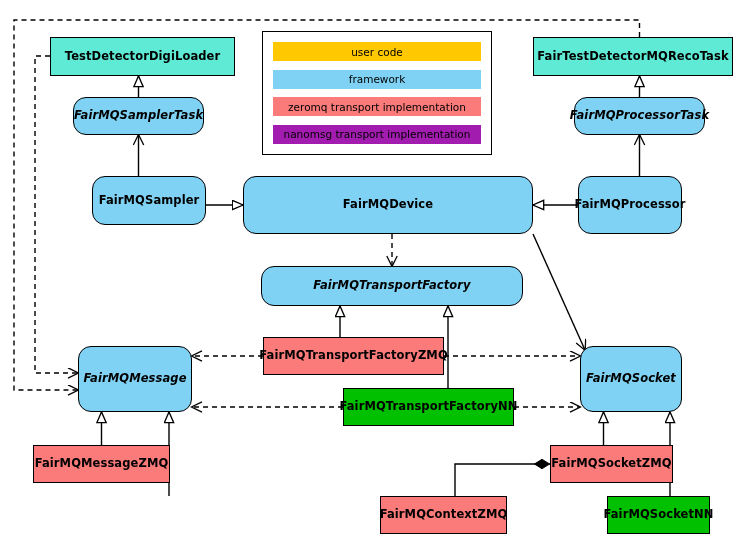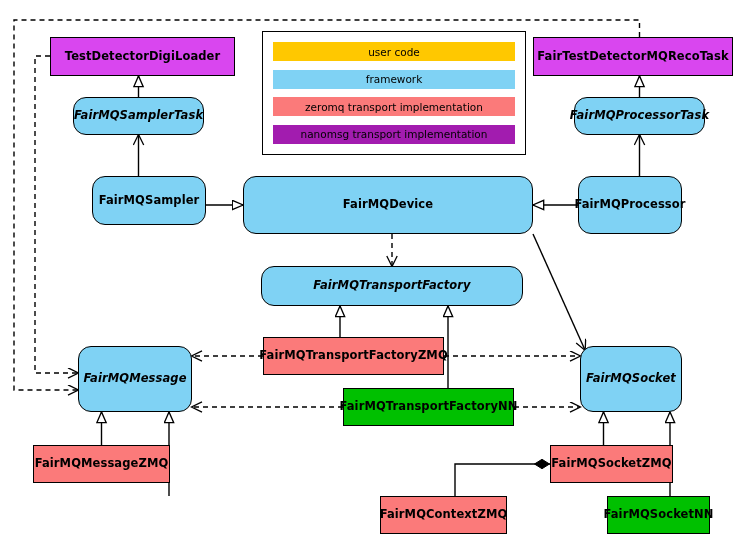--- a/index.html
+++ b/index.html
@@ -37,21 +37,21 @@
     font-size: 11.5px;
     font-weight: bold;
     color: #000000;
     line-height: 1.15;
     letter-spacing: 0.1px;
     z-index: 3;
   }
   .node.abstract {
     font-style: italic;
   }
-  .c-user { background: #d946ef; }
+  .c-user { background: #5eead4; }
   .c-framework { background: #7fd2f4; border-radius: 13px; }
   .c-zeromq { background: #fb7a7a; }
   .c-nanomsg { background: #00c000; }
 
   #legend {
     position: absolute;
     box-sizing: border-box;
     border: 1.4px solid #000000;
     background: #ffffff;
     z-index: 4;
@@ -128,21 +128,21 @@
 
       <path d="M603.5,445 L603.5,412" marker-end="url(#mk-hollow-tri)"></path>
 
       <path d="M670,496 L670,412" marker-end="url(#mk-hollow-tri)"></path>
 
       <path d="M455,496 L455,464 L550,464" marker-end="url(#mk-diamond)"></path>
 
     </g>
   </svg>
 
-  <div id="legend" style="left:262px; top:31px; width:264px; height:124px;">
+  <div id="legend" style="left:262px; top:31px; width:230px; height:124px;">
     <div class="legend-row" style="background:#ffc800;">
       <span>user code</span>
     </div>
     <div class="legend-row" style="background:#7fd2f4;">
       <span>framework</span>
     </div>
     <div class="legend-row" style="background:#fb7a7a;">
       <span>zeromq transport implementation</span>
     </div>
     <div class="legend-row" style="background:#a21caf;justify-content:center;">

